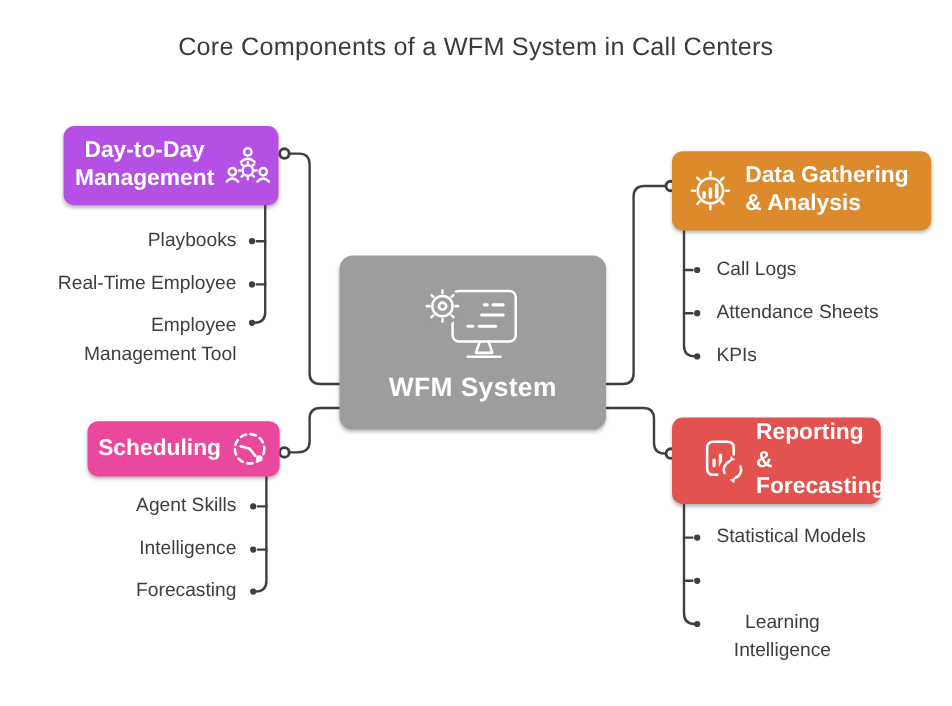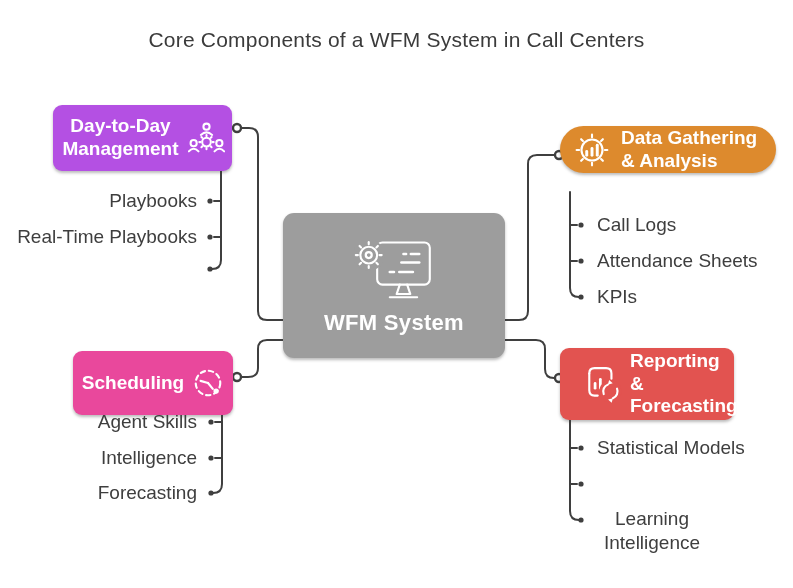--- a/index.html
+++ b/index.html
@@ -16,34 +16,34 @@
   .node{fill:#fff;stroke:var(--c-line,#3f3f3f);stroke-width:2.4;}
   .dot{fill:var(--c-line,#3f3f3f);}
   .box{
     position:absolute;display:flex;align-items:center;justify-content:center;
     border-radius:9px;color:#fff;box-shadow:0 2px 3px rgba(60,60,60,.35);
     box-sizing:border-box;
   }
   .box .lbl{font-weight:bold;font-size:19px;line-height:1.2;}
   .box-purple{left:53px;top:105px;width:179px;height:66px;background:var(--c-purple,#b450e3);gap:7px;}
   .box-purple .lbl{width:120px;text-align:center;}
-  .box-orange{left:560px;top:126px;width:216px;height:47px;background:var(--c-orange,#dd8a2d);gap:9px;justify-content:flex-start;padding-left:12px;border-radius:26px;}
+  .box-orange{left:560px;top:126px;width:216px;height:66px;background:var(--c-orange,#dd8a2d);gap:9px;justify-content:flex-start;padding-left:12px;}
   .box-orange .lbl{width:158px;text-align:left;}
-  .box-pink{left:73px;top:351px;width:160px;height:64px;background:var(--c-pink,#e9489c);gap:8px;}
+  .box-pink{left:73px;top:351px;width:160px;height:46px;background:var(--c-pink,#e9489c);gap:8px;}
   .box-red{left:560px;top:348px;width:174px;height:72px;background:var(--c-red,#e25350);gap:8px;justify-content:flex-start;padding-left:24px;}
   .box-red .lbl{width:118px;text-align:left;}
   .box-center{
     left:283px;top:213px;width:222px;height:145px;background:var(--c-gray,#9d9d9d);
     flex-direction:column;border-radius:11px;gap:4px;padding-top:6px;
   }
   .box-center .lbl{font-size:22px;font-weight:bold;letter-spacing:.3px;}
   .icon{display:flex;align-items:center;justify-content:center;flex:none;}
   .wicon{stroke:#fff;fill:none;stroke-width:2;stroke-linecap:round;stroke-linejoin:round;}
   .item{
-    position:absolute;font-size:19px;line-height:24px;color:var(--c-text,#3e3e3e);white-space:nowrap;
+    position:absolute;font-size:16px;line-height:24px;color:var(--c-text,#3e3e3e);white-space:nowrap;
   }
   .item.left{right:596px;text-align:right;}
   .item.right{left:597px;text-align:center;}
   .item.wrap{white-space:normal;}
   .item.left.wrap{width:150px;}
   .item.right.wrap{width:110px;}
 </style>
 </head>
 <body>
 
@@ -143,21 +143,22 @@
           <path d="M0 -12.3 V -10.3" transform="rotate(180)"></path>
           <path d="M0 -12.3 V -10.3" transform="rotate(225)"></path>
           <path d="M0 -12.3 V -10.3" transform="rotate(270)"></path>
           <path d="M0 -12.3 V -10.3" transform="rotate(315)"></path>
         </g>
       </svg>
     </span>
     <span class="lbl">WFM System</span>
   </div>
   <div class="item left" style="top:189px">Playbooks</div>
-  <div class="item left" style="top:225px">Real-Time Playbooks</div>
+  <div class="item left" style="top:225px">Real-Time Employee</div>
+  <div class="item left wrap" style="top:260px">Employee Management Tool</div>
 
   <div class="box box-orange">
     <span class="icon">
       <svg width="40" height="40" viewBox="0 0 38 38">
         <g class="wicon" transform="translate(19,19)" stroke-width="2.4">
           <circle r="10"></circle>
           <path d="M0 -14.6 V -12.2"></path>
           <path d="M0 -14.6 V -12.2" transform="rotate(45)"></path>
           <path d="M0 -14.6 V -12.2" transform="rotate(90)"></path>
           <path d="M0 -14.6 V -12.2" transform="rotate(135)"></path>

